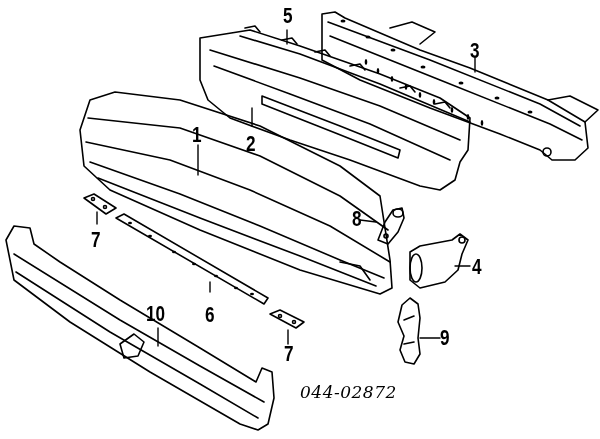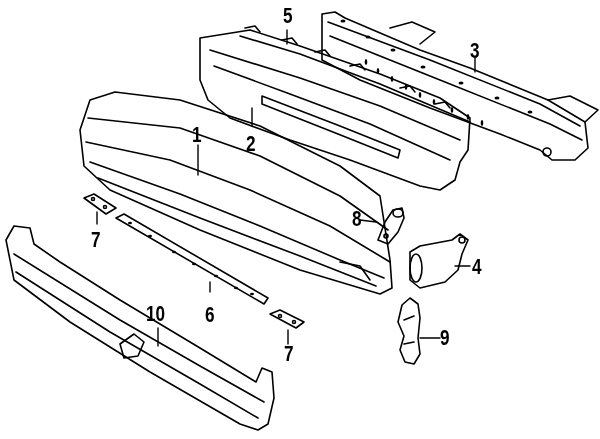--- a/index.html
+++ b/index.html
@@ -134,13 +134,14 @@
   <span class="callout" style="left:470px;top:40px;">3</span>
   <span class="callout" style="left:472px;top:256px;">4</span>
   <span class="callout" style="left:283px;top:5px;">5</span>
   <span class="callout" style="left:205px;top:304px;">6</span>
   <span class="callout" style="left:91px;top:229px;">7</span>
   <span class="callout" style="left:284px;top:343px;">7</span>
   <span class="callout" style="left:352px;top:208px;">8</span>
   <span class="callout" style="left:440px;top:327px;">9</span>
   <span class="callout" style="left:146px;top:303px;">10</span>
 
+  <span class="partno">044-02872</span>
 </div>
 
 </body></html>

